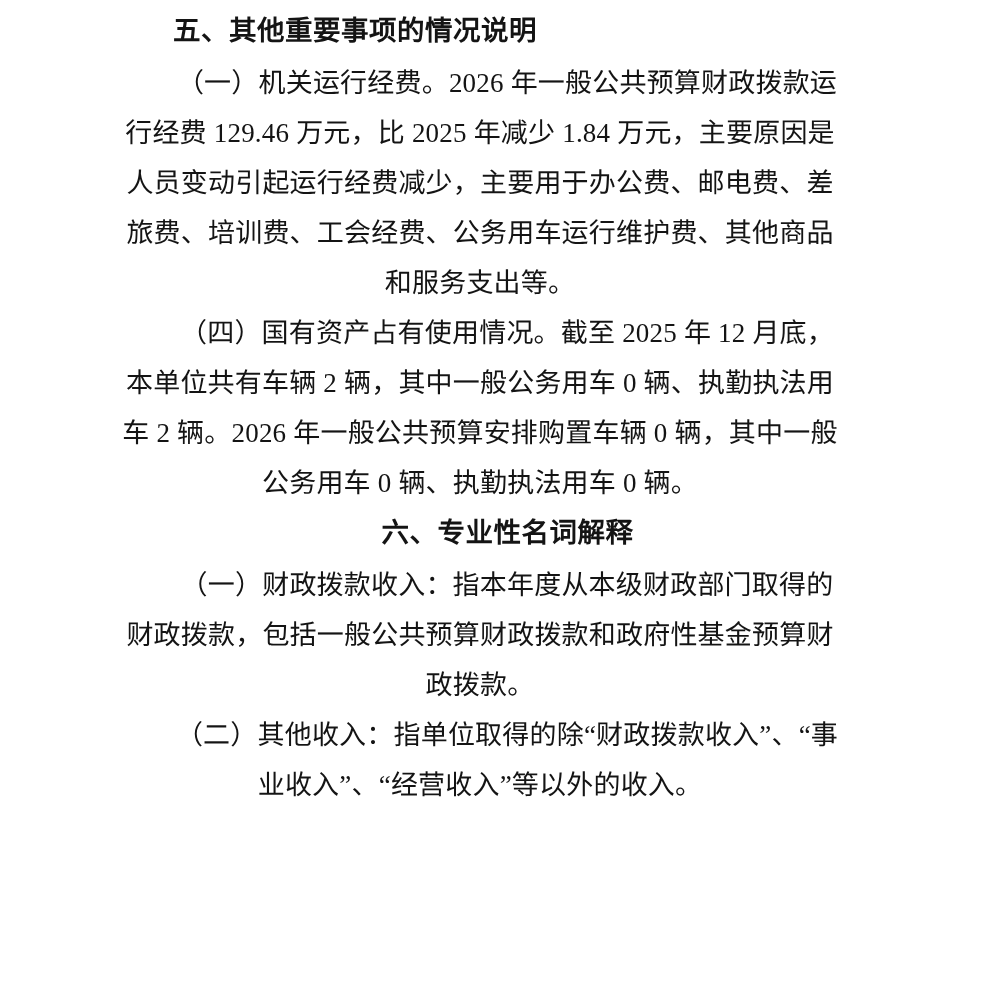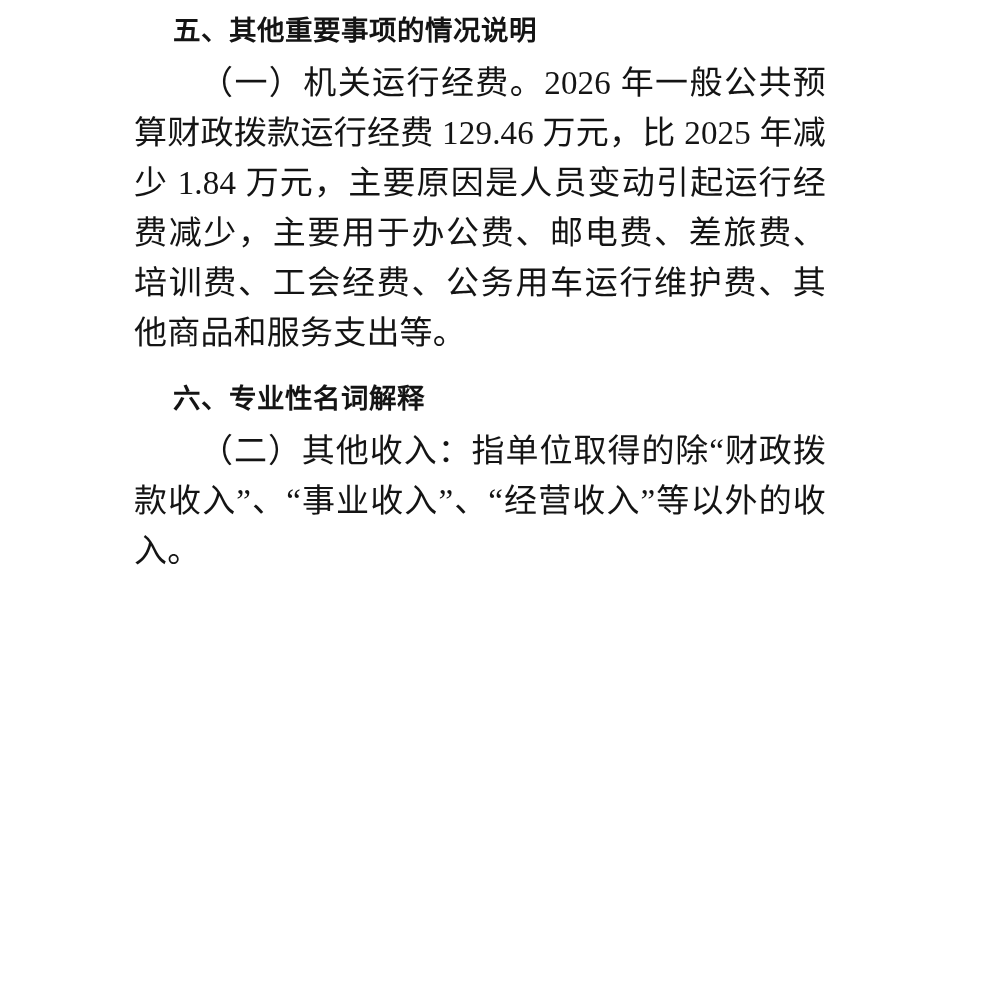--- a/index.html
+++ b/index.html
@@ -24,44 +24,47 @@
     font-family: "Liberation Serif", "DejaVu Serif", serif;
     font-weight: bold;
     font-size: 27.5px;
     line-height: 50px;
     letter-spacing: 0.5px;
     text-indent: 2em;
     margin: 0 0 2px 0;
     white-space: nowrap;
   }
   .para {
-    font-size: 33px;
+    font-size: 27px;
     line-height: 50px;
     text-indent: 2em;
-    margin: 16px;
+    margin: 0;
     text-align: justify;
     text-justify: inter-ideograph;
     letter-spacing: 0.2px;
   }
   .para + .para,
   .heading + .para,
   .para + .heading {
     margin-top: 0;
+    text-align: center;
   }
 </style>
 </head>
 <body>
 
 <div class="page">
 
   <h2 class="heading">五、其他重要事项的情况说明</h2>
 
   <p class="para">（一）机关运行经费。2026 年一般公共预算财政拨款运行经费 129.46 万元，比 2025 年减少 1.84 万元，主要原因是人员变动引起运行经费减少，主要用于办公费、邮电费、差旅费、培训费、工会经费、公务用车运行维护费、其他商品和服务支出等。</p>
 
 
 
+  <p class="para">（四）国有资产占有使用情况。截至 2025 年 12 月底，本单位共有车辆 2 辆，其中一般公务用车 0 辆、执勤执法用车 2 辆。2026 年一般公共预算安排购置车辆 0 辆，其中一般公务用车 0 辆、执勤执法用车 0 辆。</p>
 
   <h2 class="heading">六、专业性名词解释</h2>
 
+  <p class="para">（一）财政拨款收入：指本年度从本级财政部门取得的财政拨款，包括一般公共预算财政拨款和政府性基金预算财政拨款。</p>
 
   <p class="para">（二）其他收入：指单位取得的除“财政拨款收入”、“事业收入”、“经营收入”等以外的收入。</p>
 
 </div>
 
 </body></html>

